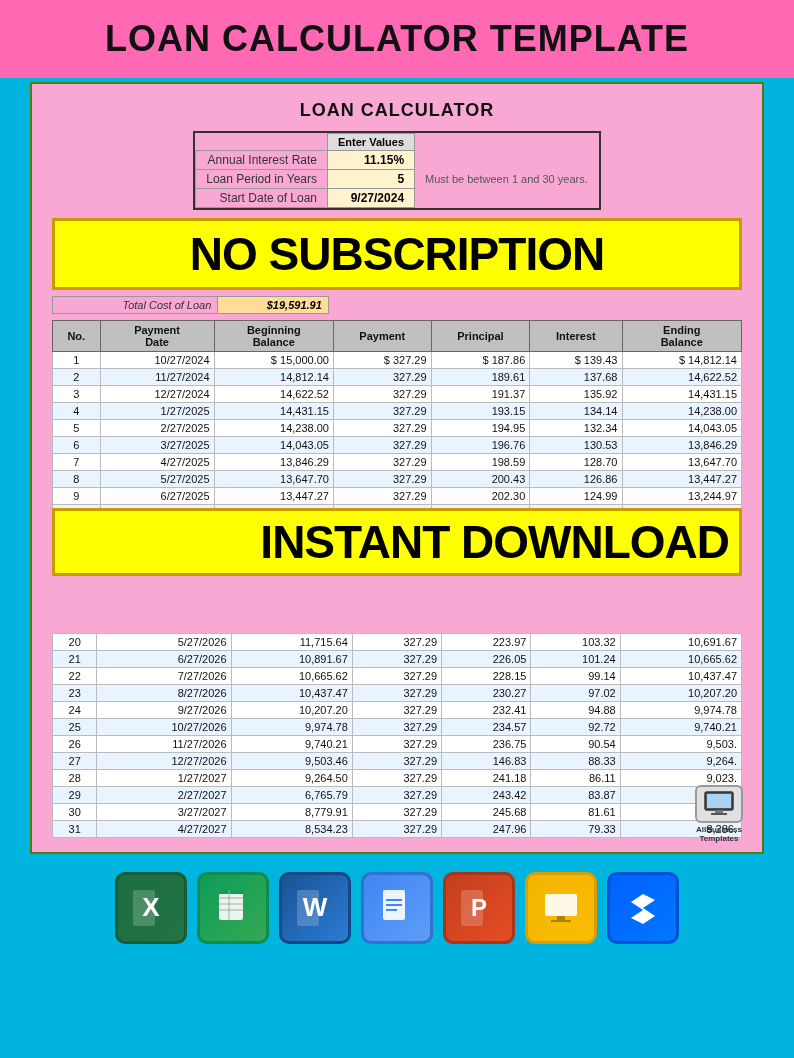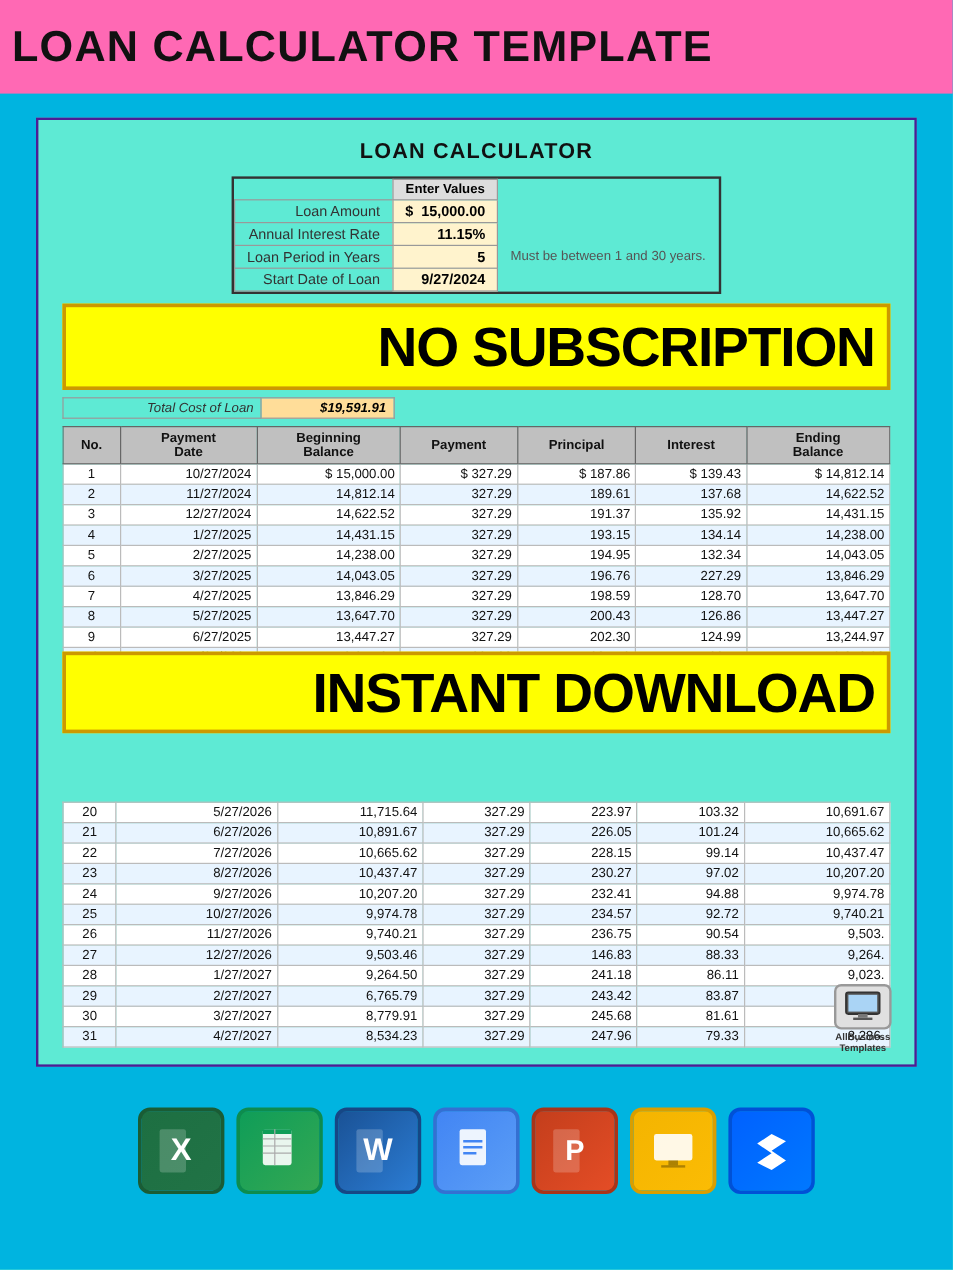--- a/index.html
+++ b/index.html
@@ -10,35 +10,36 @@
       font-family: Arial, sans-serif;
       overflow: hidden;
       position: relative;
     }
 
     
     .header-bar {
       background: #ff69b4;
       width: 100%;
       padding: 18px 10px;
+      text-align: center;
     }
     .header-bar h1 {
       font-size: 36px;
       font-weight: 900;
       color: #111;
       letter-spacing: 1px;
       font-family: Arial Black, Arial, sans-serif;
     }
 
     
     .main-card {
-      background: #5eead4;
-      margin: 20px 30px;
+      background: #f9a8d4;
+      margin: 4px 30px;
       padding: 16px 20px 14px;
-      border: 2px solid #4c1d95;
+      border: 2px solid #4d7c0f;
       position: relative;
     }
 
     
     .lc-title {
       text-align: center;
       font-size: 18px;
       font-weight: bold;
       color: #111;
       margin-bottom: 10px;
@@ -82,21 +83,21 @@
     }
     .input-table .col-note {
       color: #555;
       font-size: 11px;
       border: none;
     }
 
     
     .no-sub-banner {
       background: #ffff00;
-      text-align: right;
+      text-align: center;
       padding: 6px 10px;
       margin: 6px 0;
       border: 3px solid #cc9900;
     }
     .no-sub-banner span {
       font-size: 46px;
       font-weight: 900;
       color: #000;
       font-family: Arial Black, Arial, sans-serif;
       letter-spacing: -1px;
@@ -257,25 +258,20 @@
   <div class="lc-title">LOAN CALCULATOR</div>
 
   <div class="input-section">
     <div class="input-table">
       <table>
         <tbody>
             <tr>
           <td class="col-label" style="border:none;"></td>
           <td class="col-header">Enter Values</td>
           <td style="border:none;"></td>
-        </tr>
-        <tr>
-          <td class="col-label">Loan Amount</td>
-          <td class="col-value">$&nbsp;&nbsp;15,000.00</td>
-          <td class="col-note"></td>
         </tr>
         <tr>
           <td class="col-label">Annual Interest Rate</td>
           <td class="col-value">11.15%</td>
           <td class="col-note"></td>
         </tr>
         <tr>
           <td class="col-label">Loan Period in Years</td>
           <td class="col-value">5</td>
           <td class="col-note">Must be between 1 and 30 years.</td>
@@ -365,21 +361,21 @@
               <td>194.95</td>
               <td>132.34</td>
               <td>14,043.05</td>
             </tr>
             <tr>
               <td class="col-no">6</td>
               <td>3/27/2025</td>
               <td>14,043.05</td>
               <td>327.29</td>
               <td>196.76</td>
-              <td>227.29</td>
+              <td>130.53</td>
               <td>13,846.29</td>
             </tr>
             <tr>
               <td class="col-no">7</td>
               <td>4/27/2025</td>
               <td>13,846.29</td>
               <td>327.29</td>
               <td>198.59</td>
               <td>128.70</td>
               <td>13,647.70</td>

